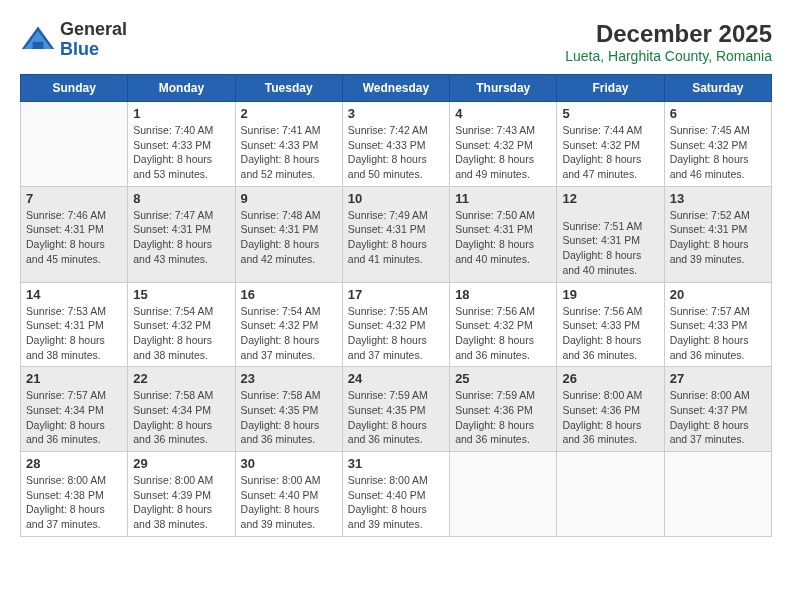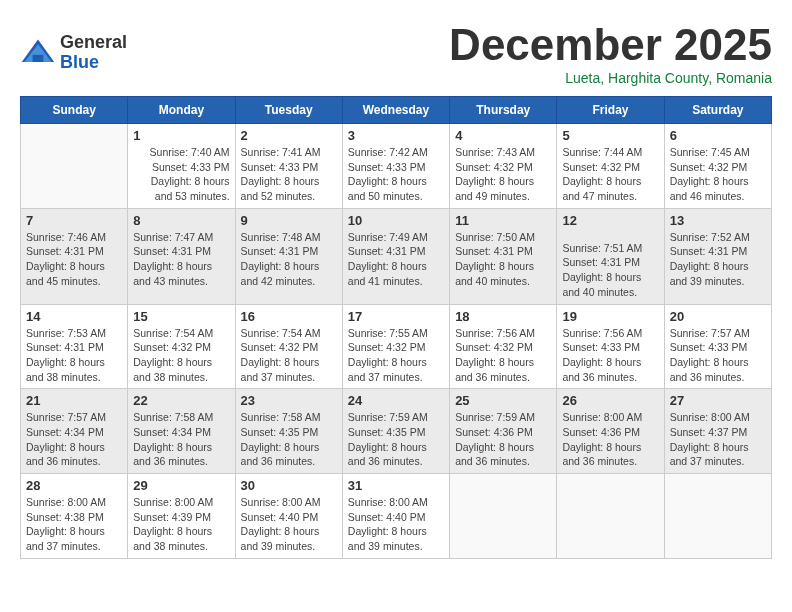--- a/index.html
+++ b/index.html
@@ -6,21 +6,21 @@
     body {
       font-family: Arial, sans-serif;
       background: #fff;
       width: 792px;
       min-height: 612px;
       padding: 20px;
     }
     .header {
       display: flex;
       justify-content: space-between;
-      align-items: center;
+      align-items: flex-start;
       margin-bottom: 10px;
     }
     .logo {
       display: flex;
       align-items: center;
       gap: 4px;
     }
     .logo-text {
       font-size: 18px;
       font-weight: bold;
@@ -29,21 +29,21 @@
     .logo-general { color: #333; }
     .logo-blue { color: #1a5fb4; }
     .logo-icon {
       width: 36px;
       height: 36px;
     }
     .title-block {
       text-align: right;
     }
     .month-title {
-      font-size: 44px;
+      font-size: 24px;
       font-weight: bold;
       color: #333;
     }
     .location {
       font-size: 14px;
       color: #15803d;
     }
     .calendar {
       width: 100%;
       border-collapse: collapse;
@@ -120,21 +120,21 @@
         <th>Thursday</th>
         <th>Friday</th>
         <th>Saturday</th>
       </tr>
   </thead>
   <tbody id="calendar-body">
   <tr class="week-row-1">
         <td class="empty"></td>
         <td>
           <div class="day-number">1</div>
-          <div class="day-info" style="white-space: pre-line; text-align: right;">Sunrise: 7:40 AM
+          <div class="day-info" style="white-space: pre-line;">Sunrise: 7:40 AM
 Sunset: 4:33 PM
 Daylight: 8 hours
 and 53 minutes.</div>
         </td>
         <td>
           <div class="day-number">2</div>
           <div class="day-info" style="white-space: pre-line;">Sunrise: 7:41 AM
 Sunset: 4:33 PM
 Daylight: 8 hours
 and 52 minutes.</div>

